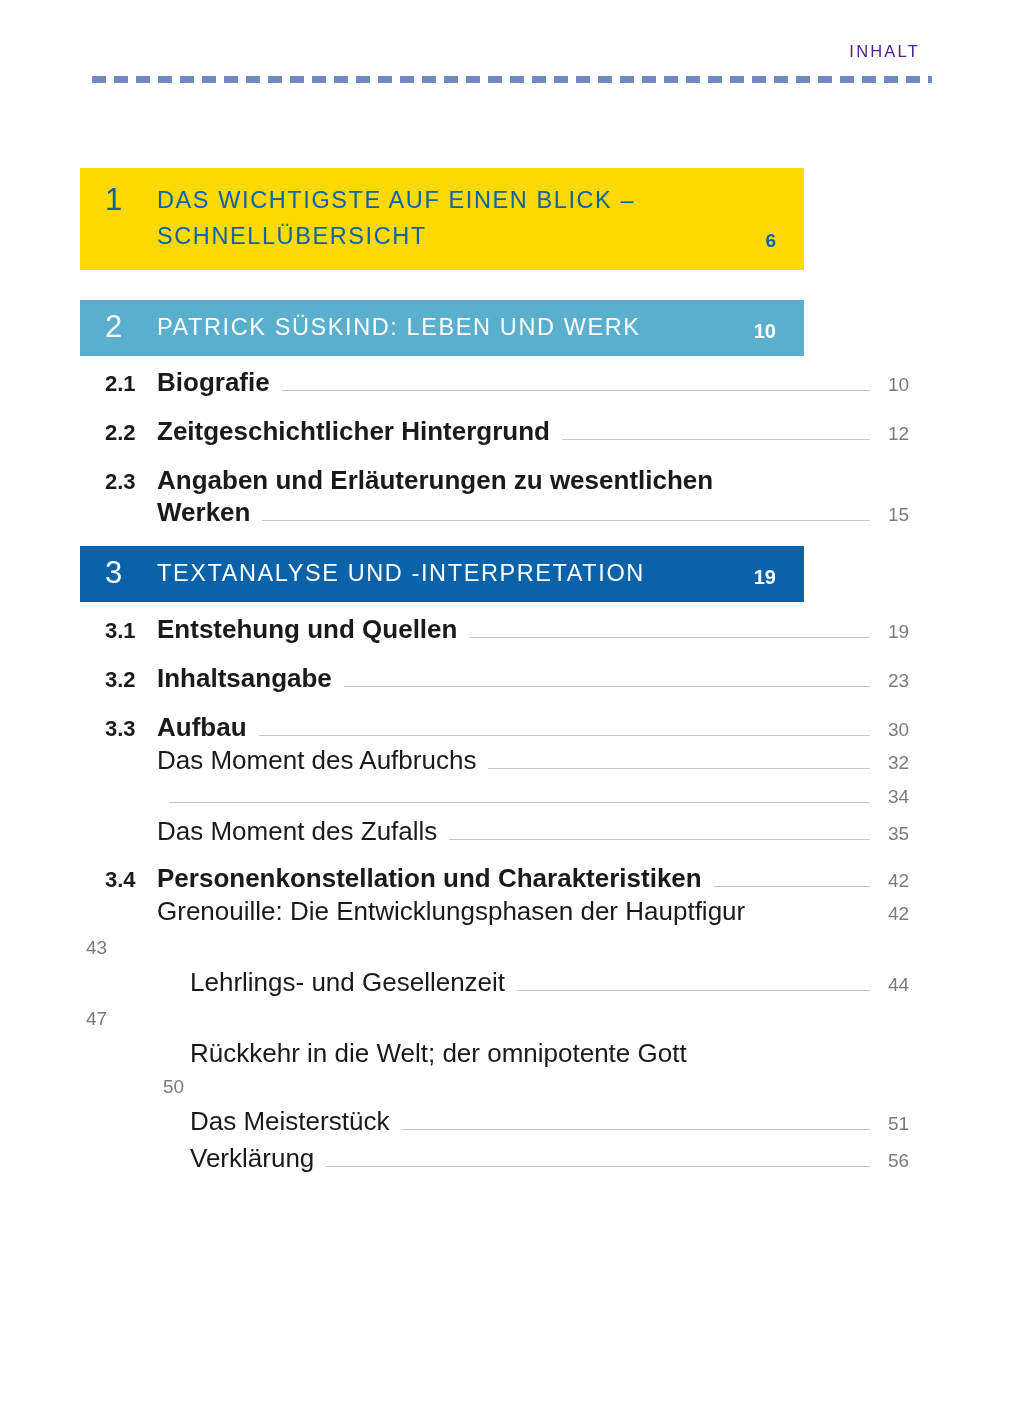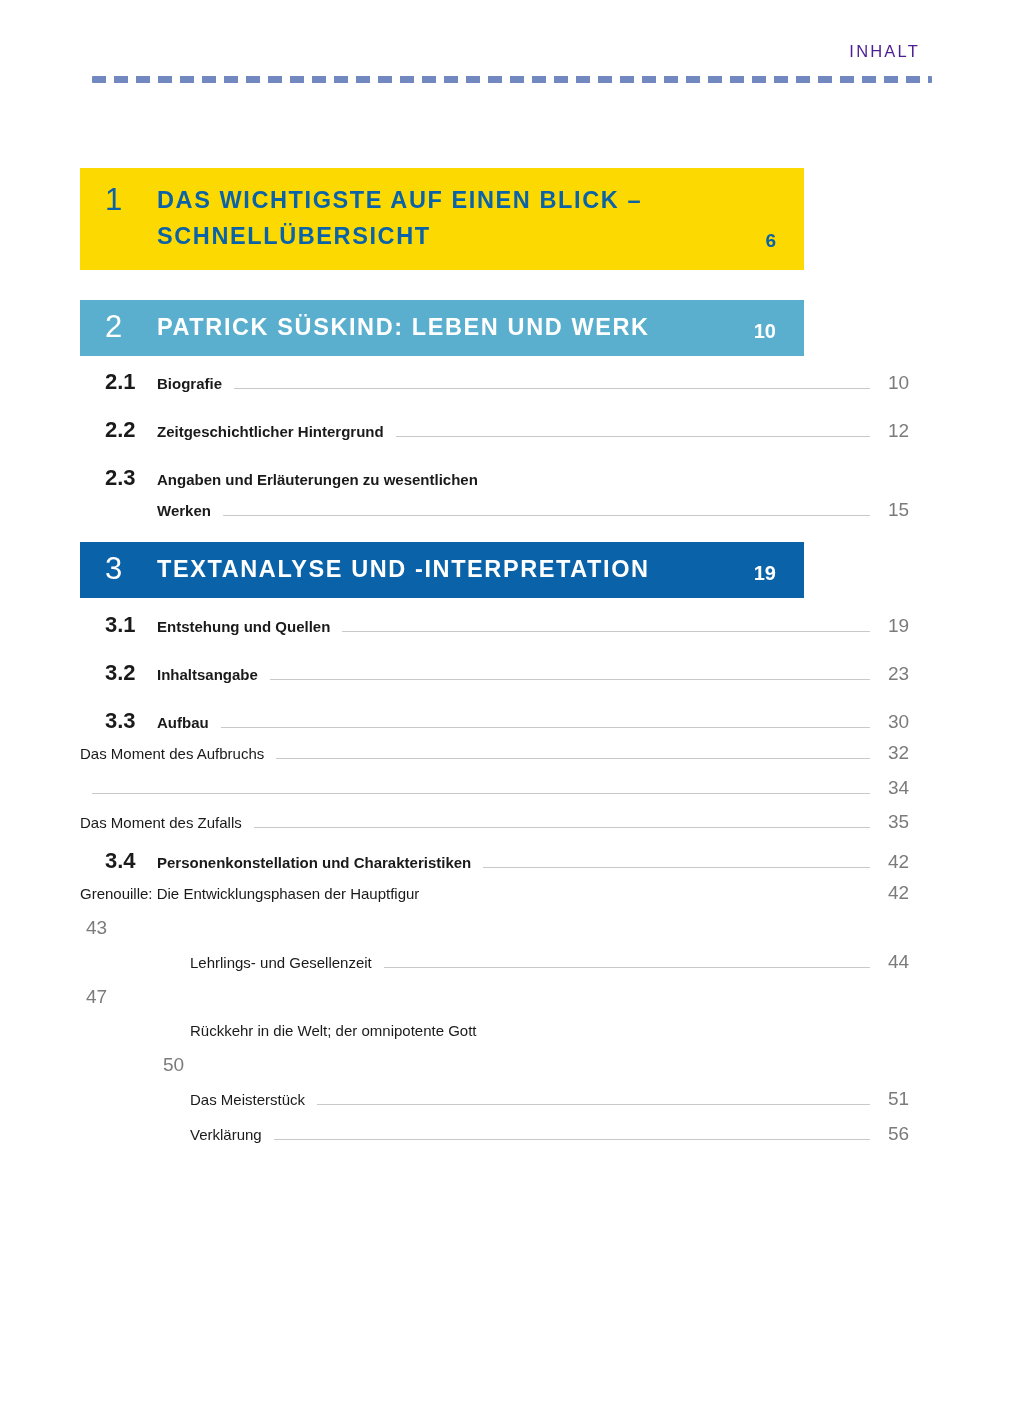--- a/index.html
+++ b/index.html
@@ -90,21 +90,21 @@
     margin-left: 25px;
     font-size: 31px;
     line-height: 36px;
     font-weight: 400;
   }
   .chapter-title {
     flex: 1 1 auto;
     font-size: 23.5px;
     line-height: 36px;
     letter-spacing: 1.6px;
-    font-weight: 700;
+    font-weight: 400;
     padding-right: 16px;
   }
   .chapter-page {
     position: absolute;
     right: 28px;
     bottom: 12px;
     font-size: 20px;
     line-height: 26px;
     font-weight: 700;
   }
@@ -131,21 +131,21 @@
     margin-left: 25px;
   }
   .entry-text-wrap {
     flex: 1 1 auto;
     display: flex;
     align-items: baseline;
     min-width: 0;
     padding-right: 12px;
   }
   .entry-text {
-    font-size: 15px;
+    font-size: 26px;
     line-height: 30px;
     white-space: nowrap;
   }
   .entry-leader {
     flex: 1 1 auto;
     height: 1px;
     background: #c9c9c9;
     margin: 0 0 6px 12px;
     min-width: 0;
   }
@@ -159,21 +159,21 @@
     padding-left: 6px;
     box-sizing: border-box;
   }
 
   
   .level-1 .entry-text { font-weight: 700; }
   .level-1 { margin-bottom: 16px; }
   .level-1.tight { margin-bottom: 0; }
 
   .level-2 .entry-num { width: 0; margin-left: 0; }
-  .level-2 .entry-text-wrap { }
+  .level-2 .entry-text-wrap { margin-left: 77px; }
   .level-2 .entry-text { font-weight: 400; }
   .level-2 { margin-bottom: 4px; }
 
   .level-3 .entry-num { width: 0; margin-left: 0; }
   .level-3 .entry-text-wrap { margin-left: 110px; }
   .level-3 .entry-text { font-weight: 400; }
   .level-3 { margin-bottom: 4px; }
 
   
   .cont .entry-num { width: 52px; margin-left: 25px; }
@@ -301,21 +301,21 @@
   <div class="entry level-2">
     <div class="entry-num"></div>
     <div class="entry-text-wrap">
       <span class="entry-text">Das Moment des Zufalls</span>
       <span class="entry-leader"></span>
     </div>
     <div class="entry-page">35</div>
   </div>
 
 
-  <div class="entry level-1 tight" style="margin-top:8px;">
+  <div class="entry level-1 tight" style="margin-top:14px;">
     <div class="entry-num">3.4</div>
     <div class="entry-text-wrap">
       <span class="entry-text">Personenkonstellation und Charakteristiken</span>
       <span class="entry-leader"></span>
     </div>
     <div class="entry-page">42</div>
   </div>
 
   <div class="entry level-2 no-leader">
     <div class="entry-num"></div>

